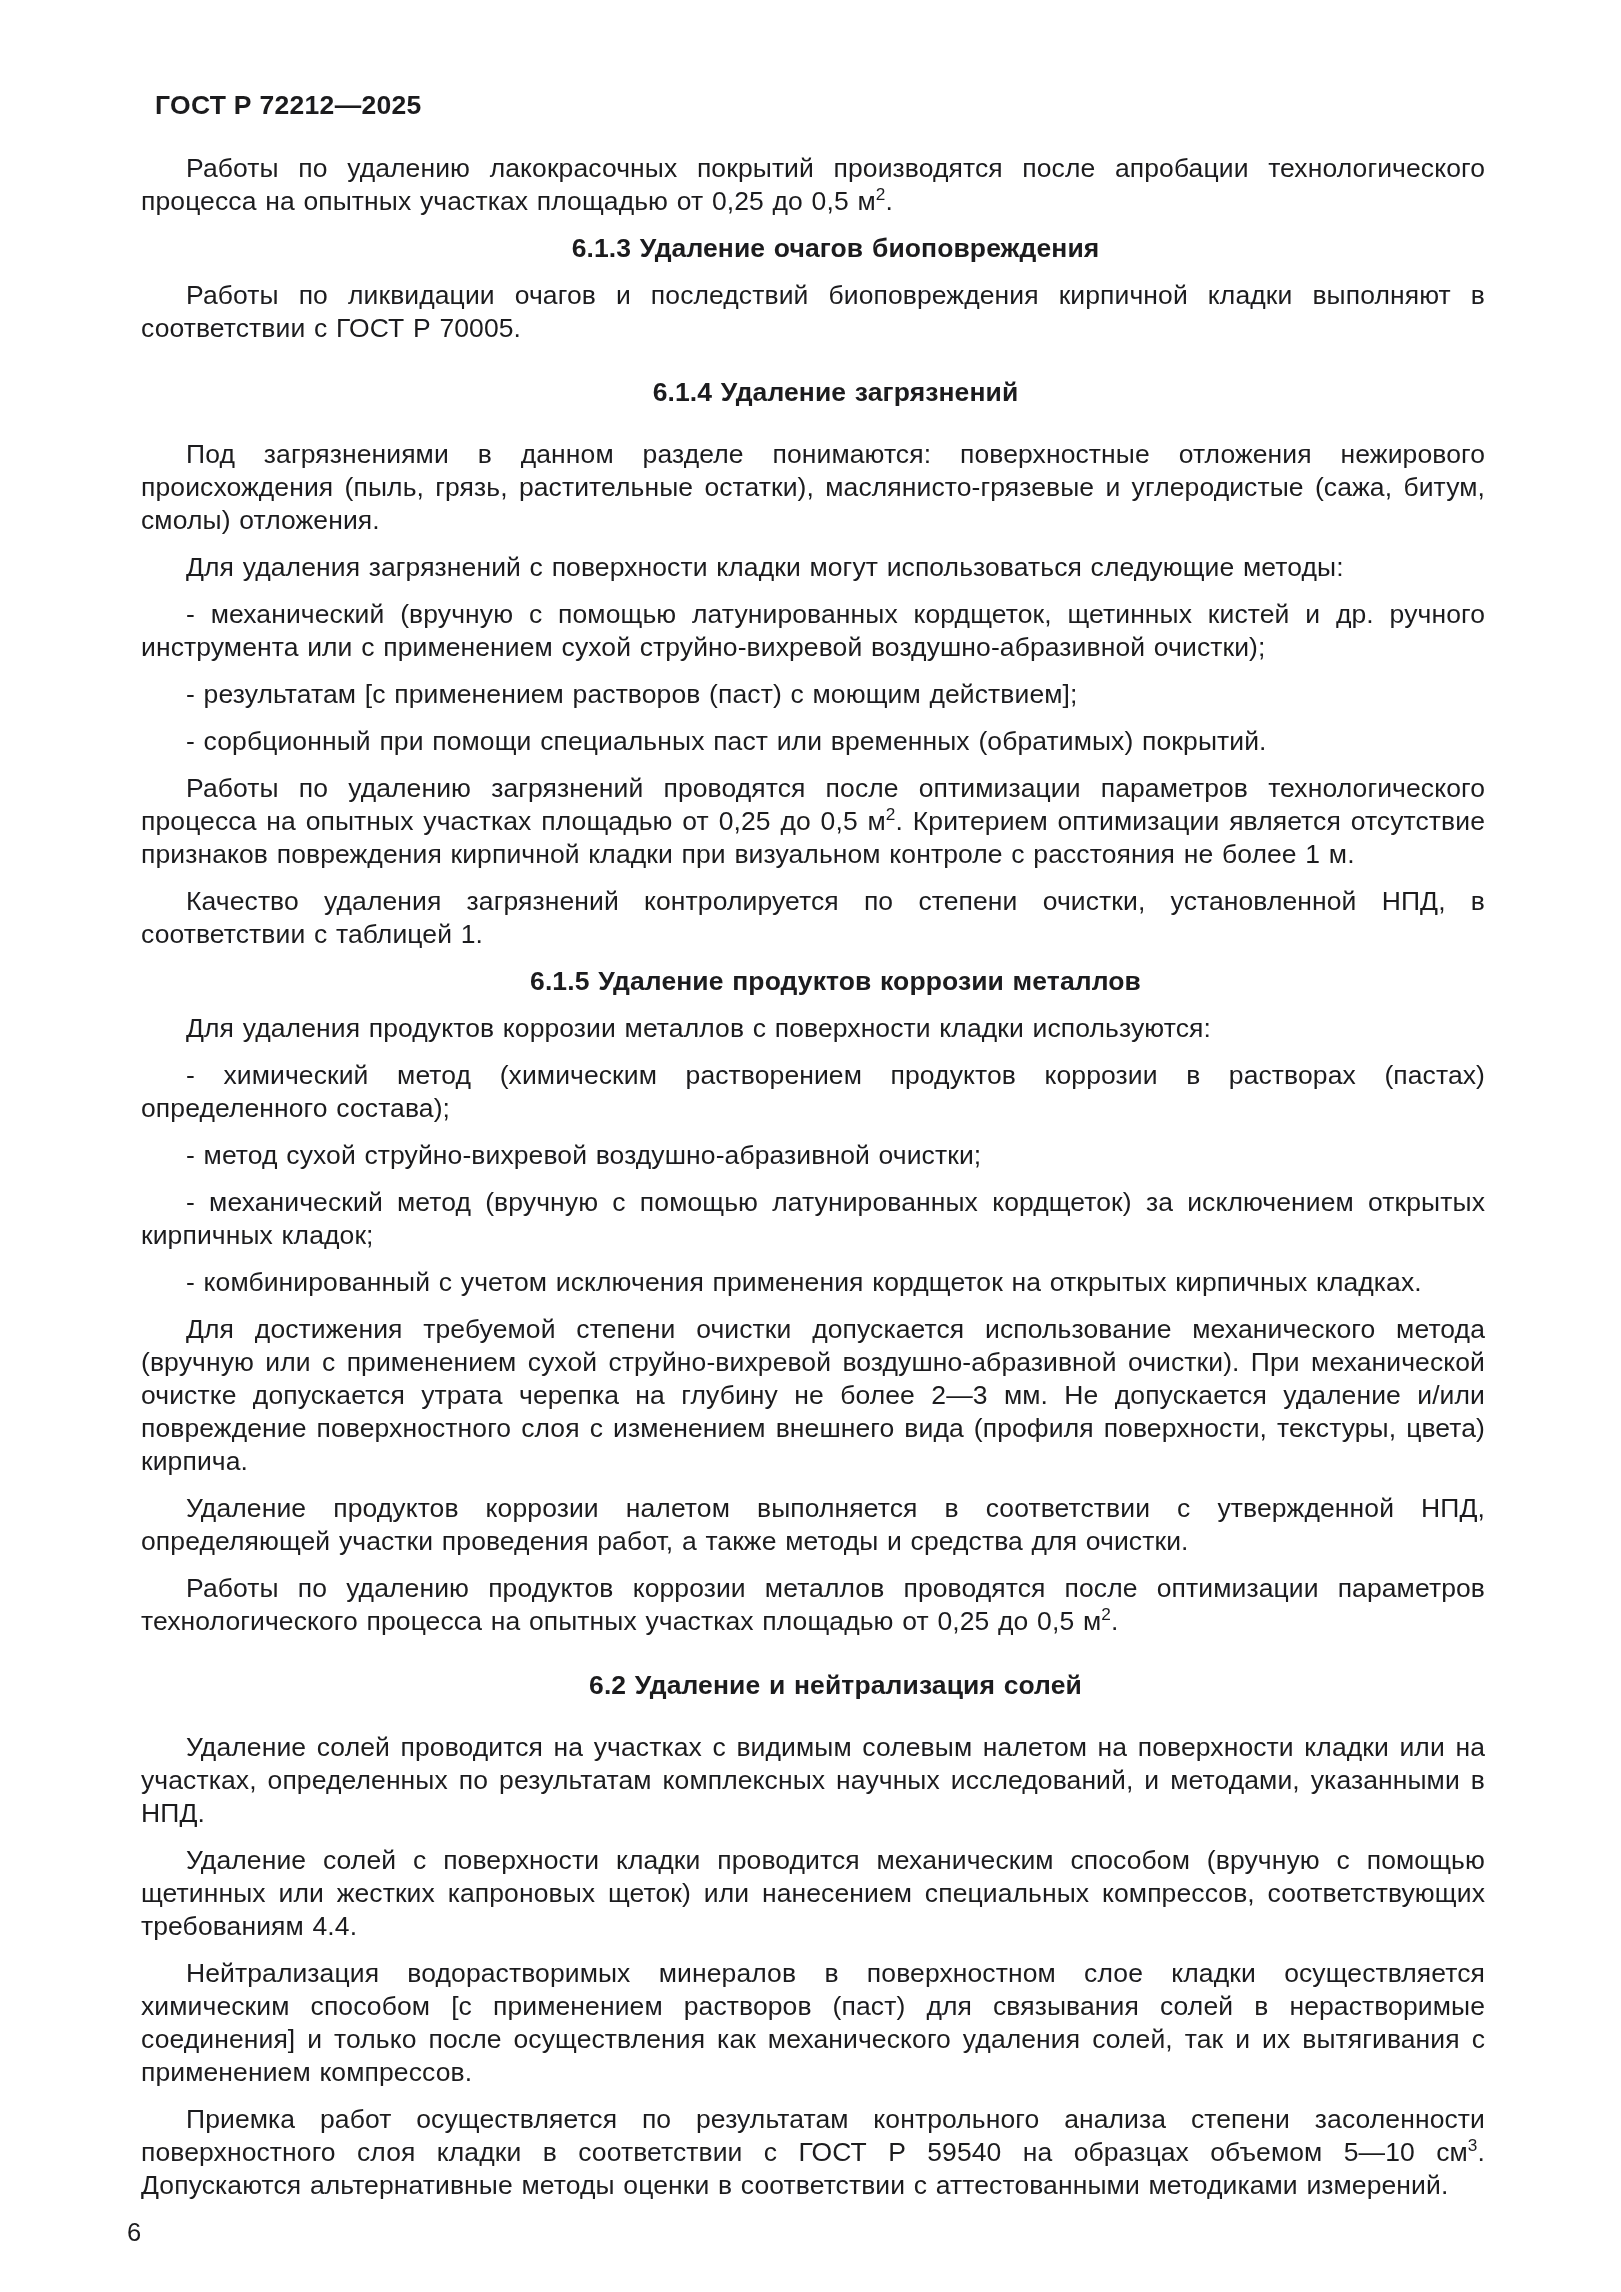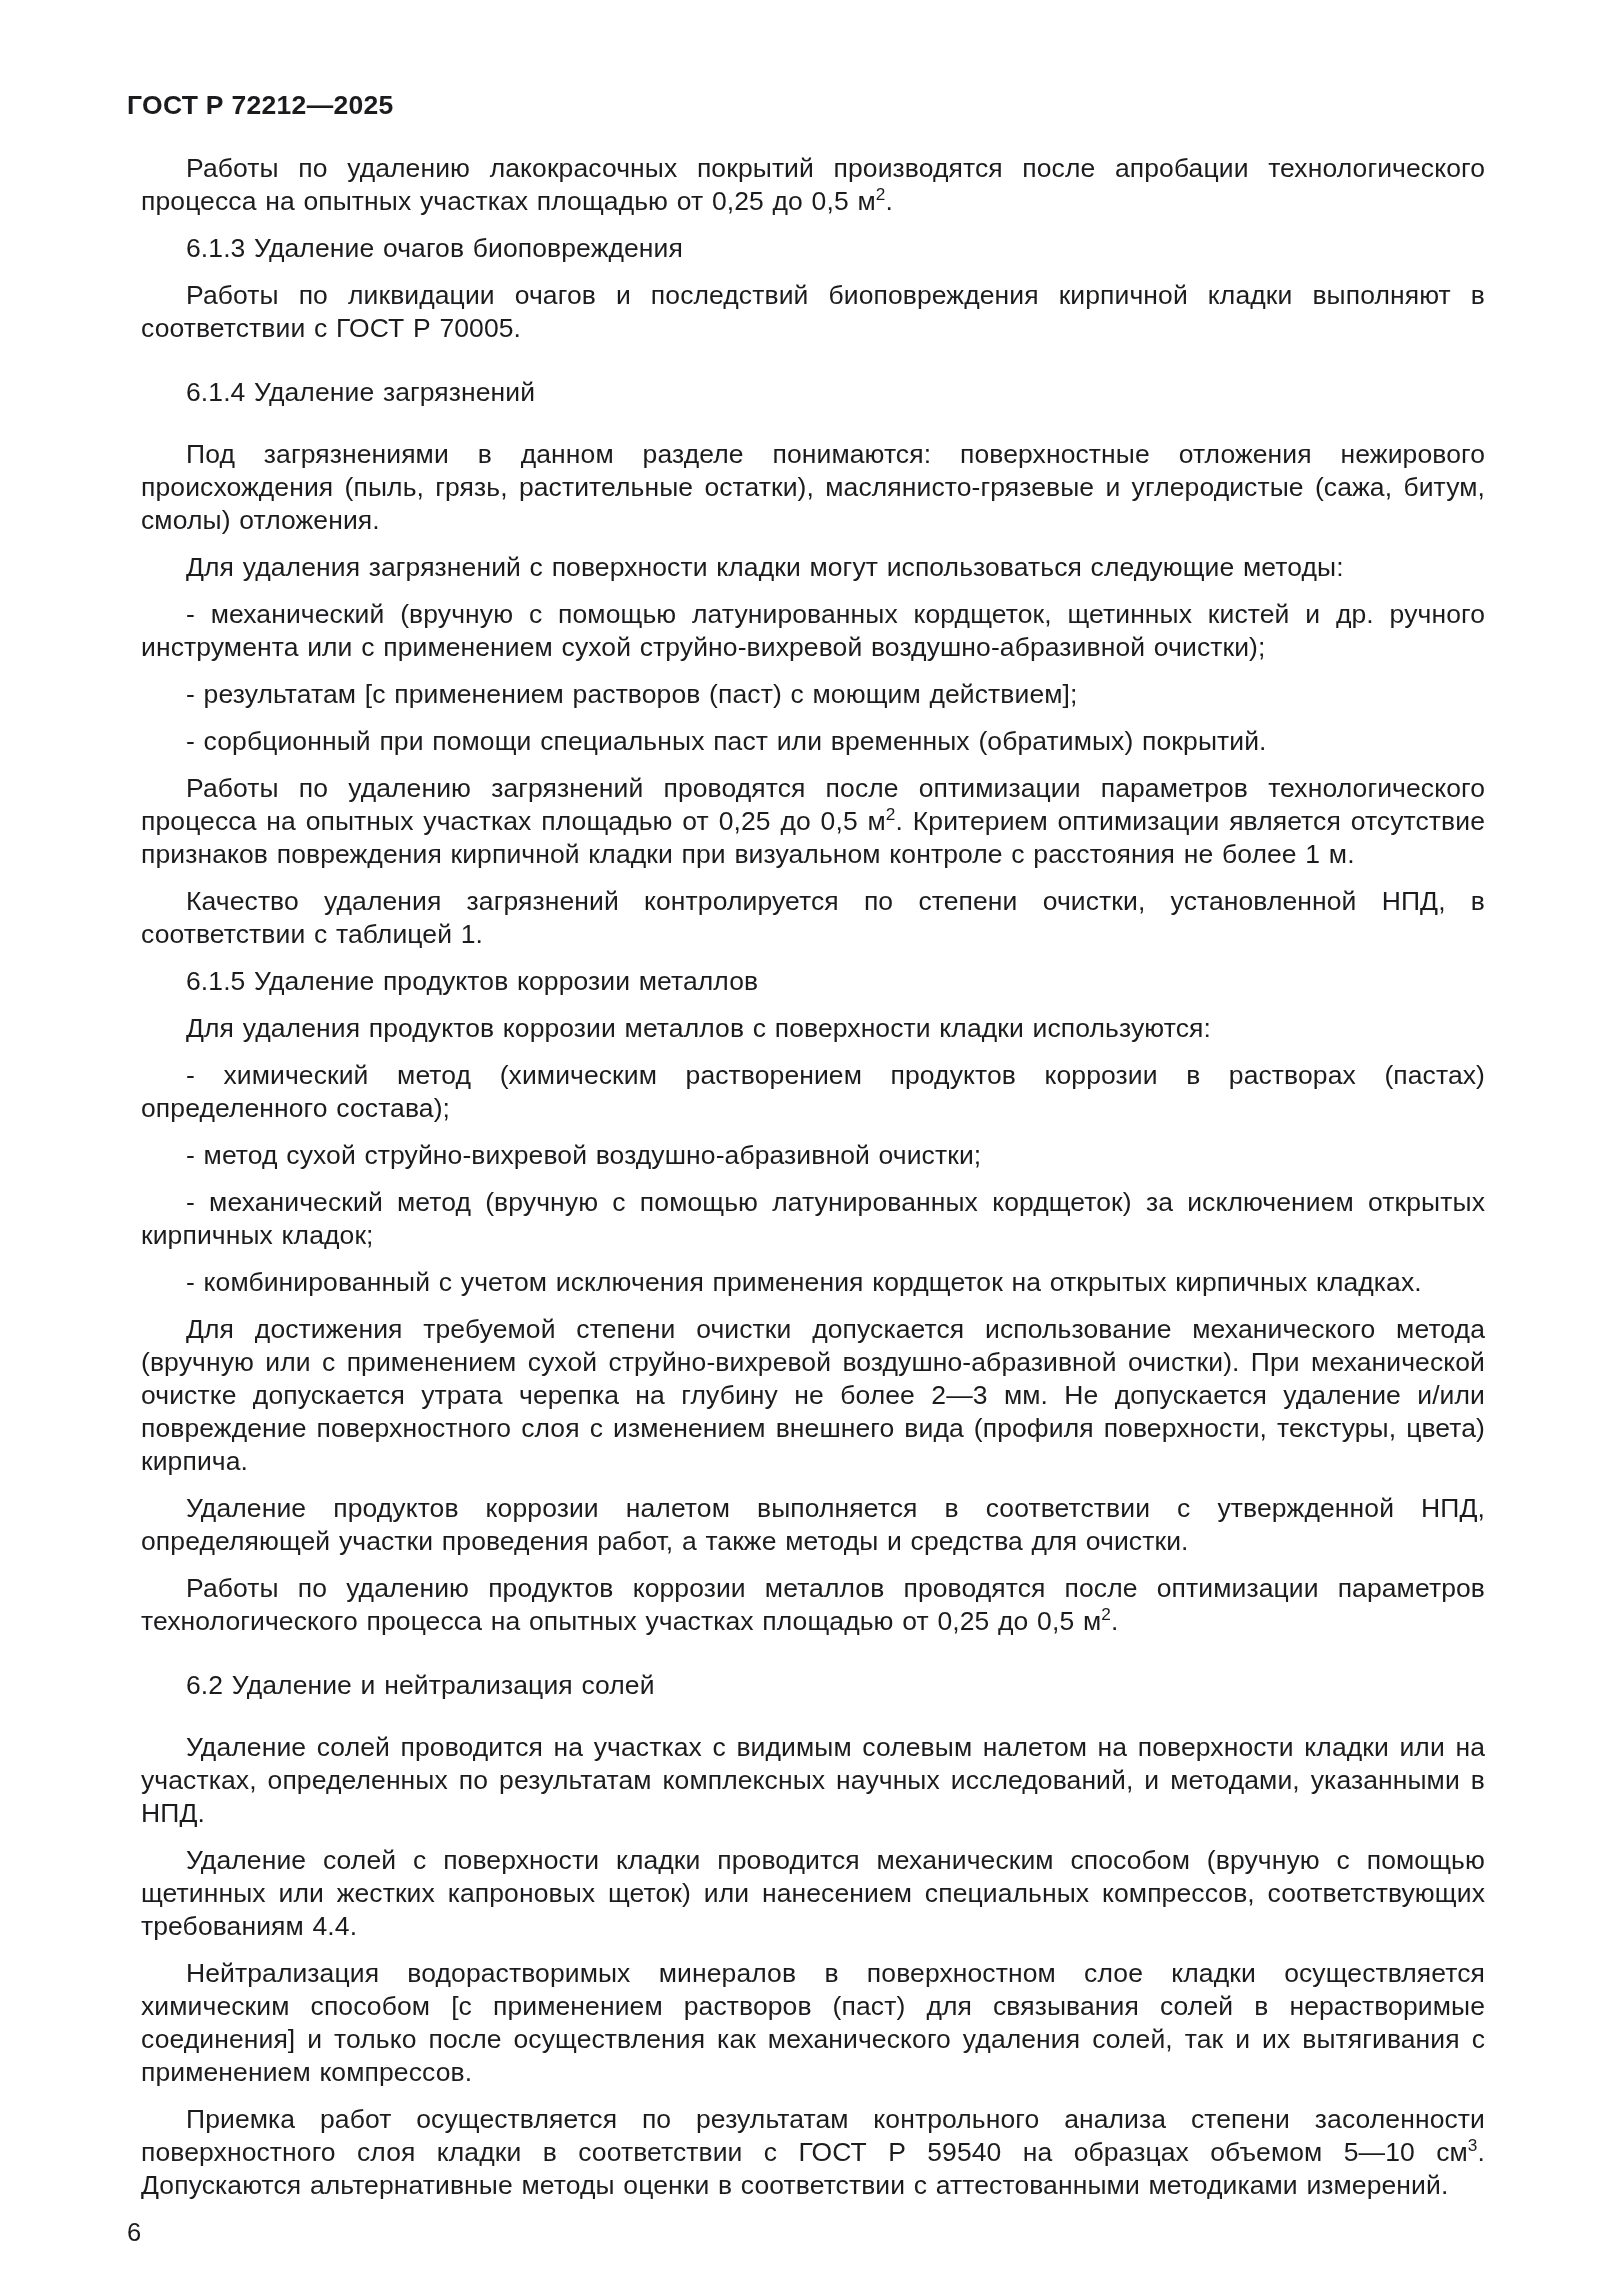--- a/index.html
+++ b/index.html
@@ -14,35 +14,36 @@
     font-family: "Liberation Sans", sans-serif;
     padding: 90px 122px 59px 127px;
     position: relative;
   }
 
   .doc-header {
     font-size: 26.5px;
     font-weight: 700;
     letter-spacing: 0.3px;
     margin-bottom: 31px;
+    margin-left: 28px;
   }
 
   .doc-body p {
     margin: 14px;
     font-size: 26.5px;
     line-height: 33px;
     text-align: justify;
     text-indent: 45px;
     letter-spacing: 0.1px;
     word-spacing: 1.2px;
   }
 
   .doc-body p.heading {
-    font-weight: 400;
-    text-align: left;
+    font-weight: 700;
+    text-align: center;
   }
 
   .doc-body p.heading.spaced {
     margin-top: 31px;
     margin-bottom: 29px;
   }
 
   sup {
     font-size: 65%;
     line-height: 0;

